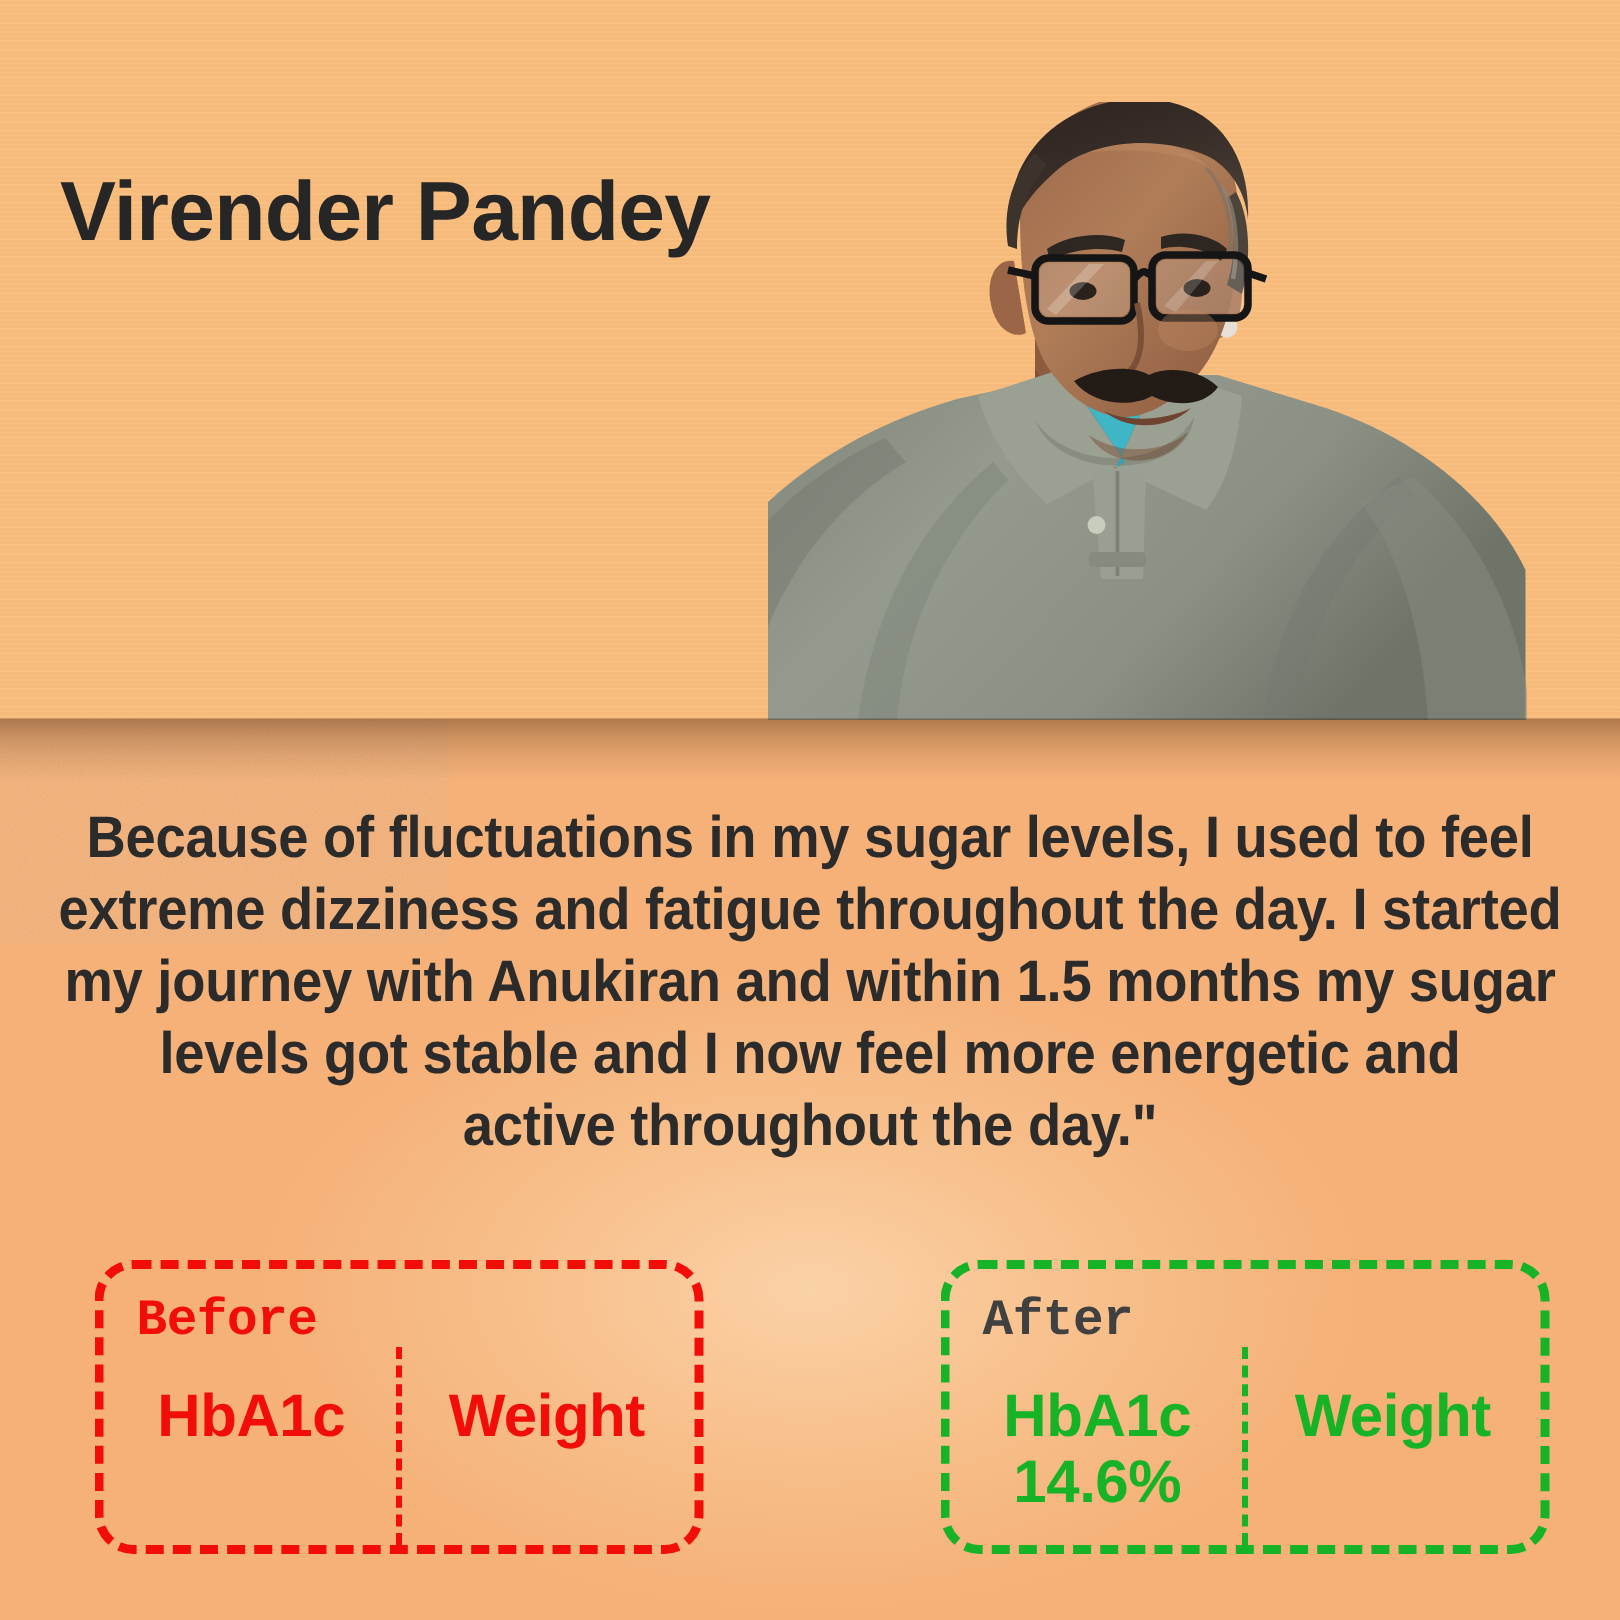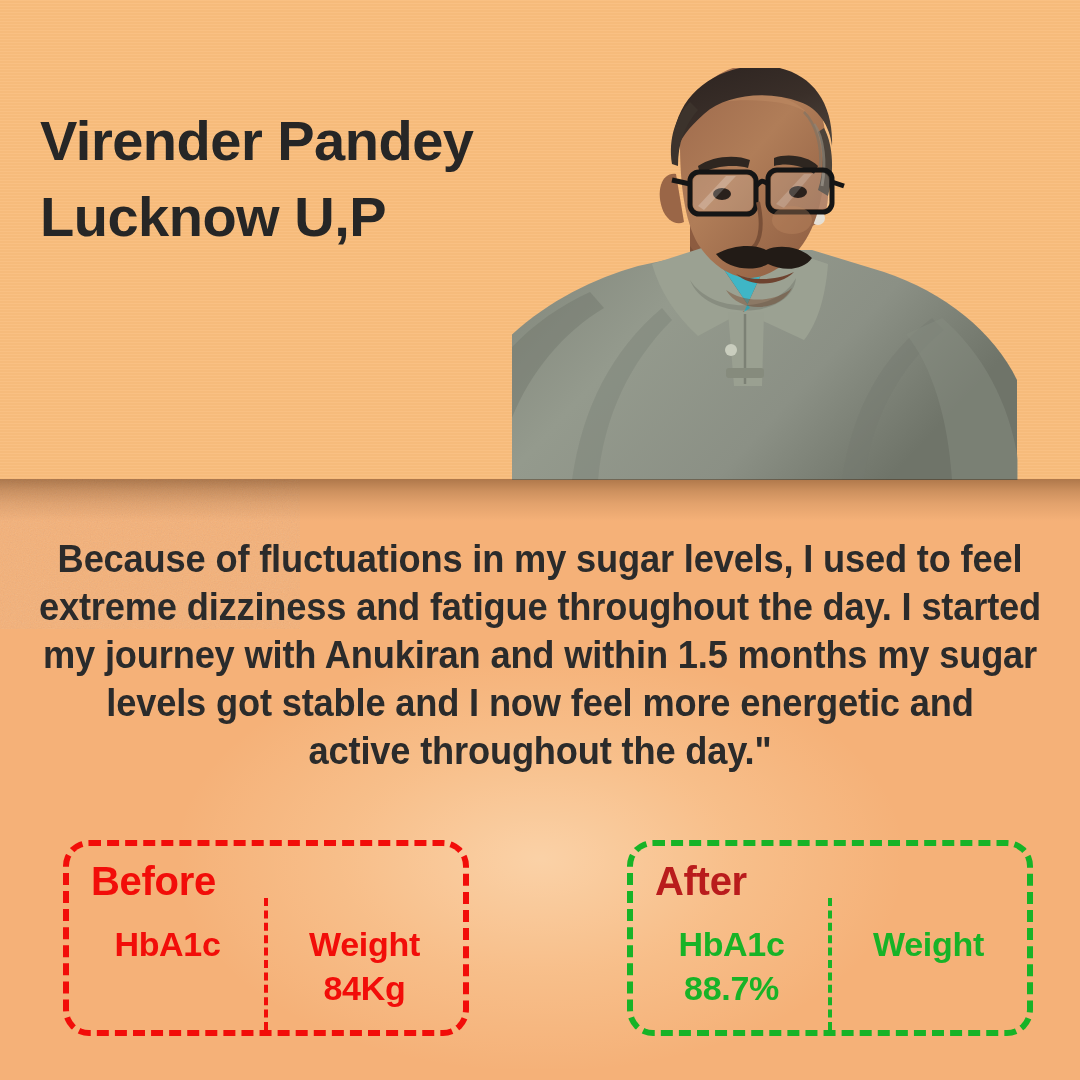--- a/index.html
+++ b/index.html
@@ -118,28 +118,28 @@
     width:406px; height:196px;
     border-radius:26px;
     z-index:3;
   }
   .stat-box.before { left:63px; top:840px; border:6px dashed #f20d09; }
   .stat-box.after  { left:627px; top:840px; border:6px dashed #17b327; }
 
   .stat-title {
     position:absolute;
     left:22px; top:14px;
-    font-family:Liberation Sans, sans-serif;
+    font-family:Liberation Mono, monospace;
     font-weight:bold;
-    font-size:40px;
+    font-size:34px;
     line-height:42px;
     letter-spacing:-0.3px;
   }
   .before .stat-title { color:#f20d09; }
-  .after  .stat-title { color:#b91c1c; }
+  .after  .stat-title { color:#404040; }
 
   .stat-divider {
     position:absolute;
     left:50%; top:52px;
     width:0; height:132px;
     transform:translateX(-50%);
   }
   .before .stat-divider { border-left:4px dashed #f20d09; }
   .after  .stat-divider { border-left:4px dashed #17b327; }
 
@@ -148,39 +148,38 @@
     left:0; right:0; top:76px;
     display:flex;
   }
   .stat-col {
     flex:1 1 50%;
     text-align:center;
   }
   .stat-label, .stat-value {
     font-family:"Liberation Sans", sans-serif;
     font-weight:bold;
-    font-size:34px;
+    font-size:40px;
     line-height:44px;
     letter-spacing:-0.3px;
   }
   .before .stat-label, .before .stat-value { color:#f20d09; }
   .after  .stat-label, .after  .stat-value { color:#17b327; }
 </style>
 </head>
 <body>
 
 <div class="card">
 
   <div class="top-panel">
     <div class="top-panel-texture"></div>
   </div>
 
   <div class="name-block">
     <div class="name-line">Virender Pandey</div>
-    <div class="name-line">Lucknow U,P</div>
   </div>
 
   <div class="portrait">
     <svg viewBox="0 0 510 412" xmlns="http://www.w3.org/2000/svg">
       <defs>
         <clipPath id="cutoff">
             <rect x="0" y="0" width="510" height="412"></rect>
           </clipPath>
         <linearGradient id="shirtG" x1="0" y1="0" x2="1" y2="0.4">
           <stop offset="0%" stop-color="#7e8378"></stop>
@@ -300,32 +299,31 @@
 
   <div class="stat-box before">
     <div class="stat-title">Before</div>
     <div class="stat-divider"></div>
     <div class="stat-cols">
       <div class="stat-col">
         <div class="stat-label">HbA1c</div>
       </div>
       <div class="stat-col">
         <div class="stat-label">Weight</div>
-        <div class="stat-value">84Kg</div>
       </div>
     </div>
   </div>
 
   <div class="stat-box after">
     <div class="stat-title">After</div>
     <div class="stat-divider"></div>
     <div class="stat-cols">
       <div class="stat-col">
         <div class="stat-label">HbA1c</div>
-        <div class="stat-value">88.7%</div>
+        <div class="stat-value">14.6%</div>
       </div>
       <div class="stat-col">
         <div class="stat-label">Weight</div>
       </div>
     </div>
   </div>
 
 </div>
 
 </body></html>

